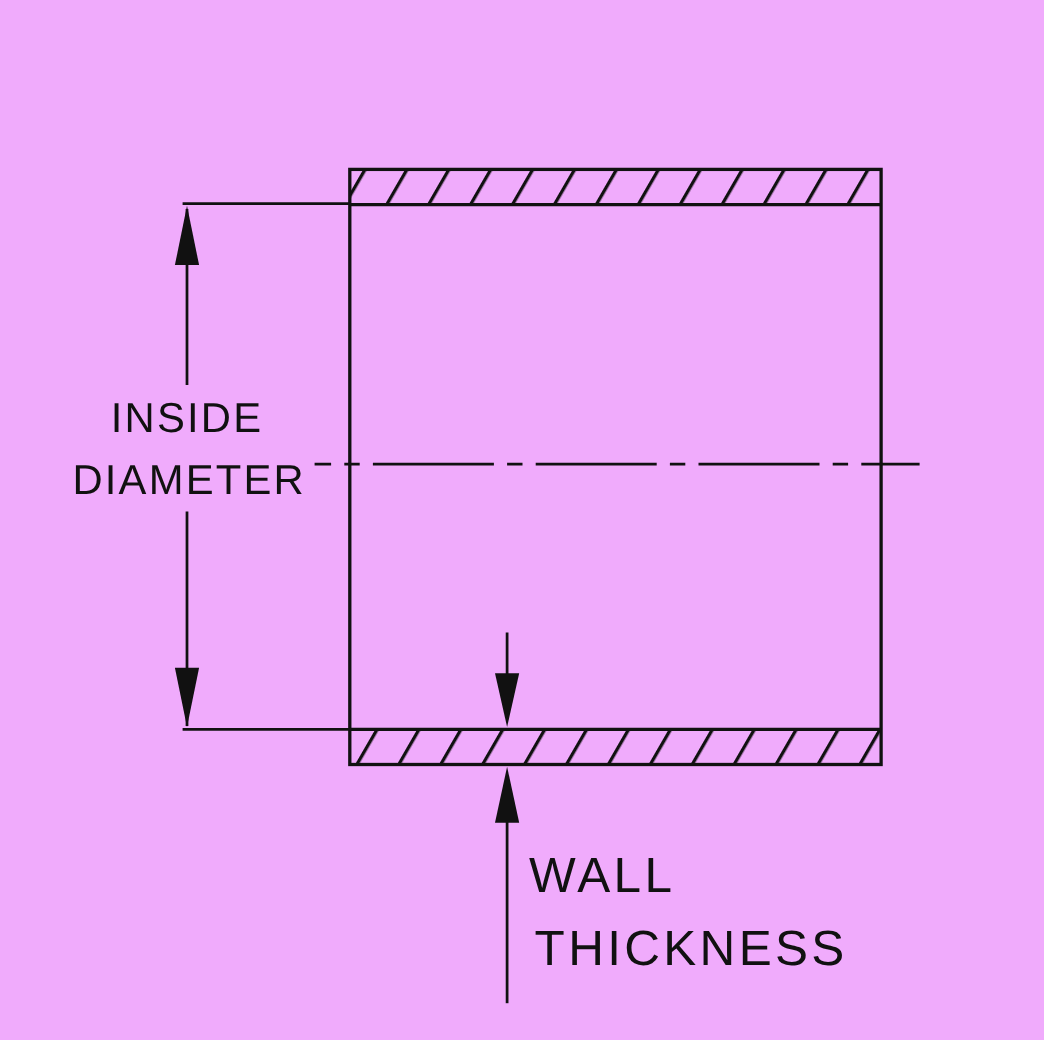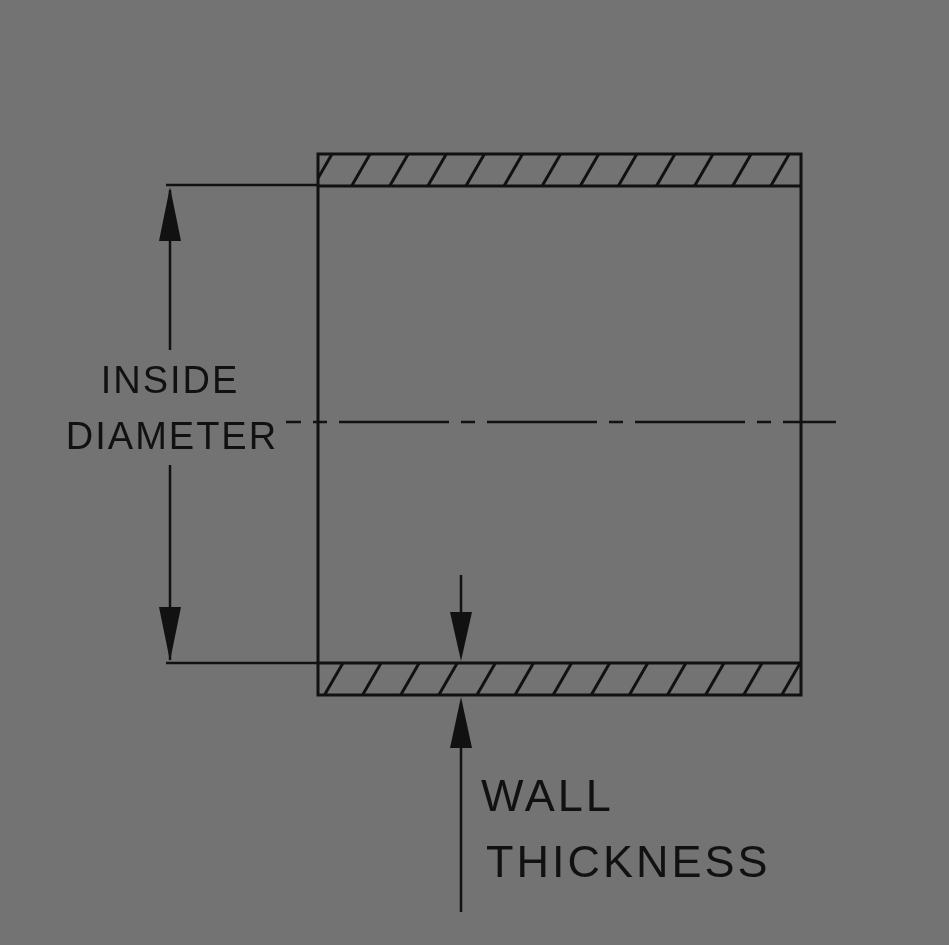--- a/index.html
+++ b/index.html
@@ -4,21 +4,21 @@
 <style>
   html, body {
     margin: 0;
     padding: 0;
     background: #ffffff;
   }
   .canvas {
     position: relative;
     width: 949px;
     height: 945px;
-    background: #737373;
+    background: #f0abfc;
     font-family: "Liberation Sans", sans-serif;
   }
   svg text {
     font-family: "Liberation Sans", "DejaVu Sans", sans-serif;
     fill: #111111;
   }
   .dim-label {
     font-size: 38px;
     letter-spacing: 2px;
     font-weight: 400;

